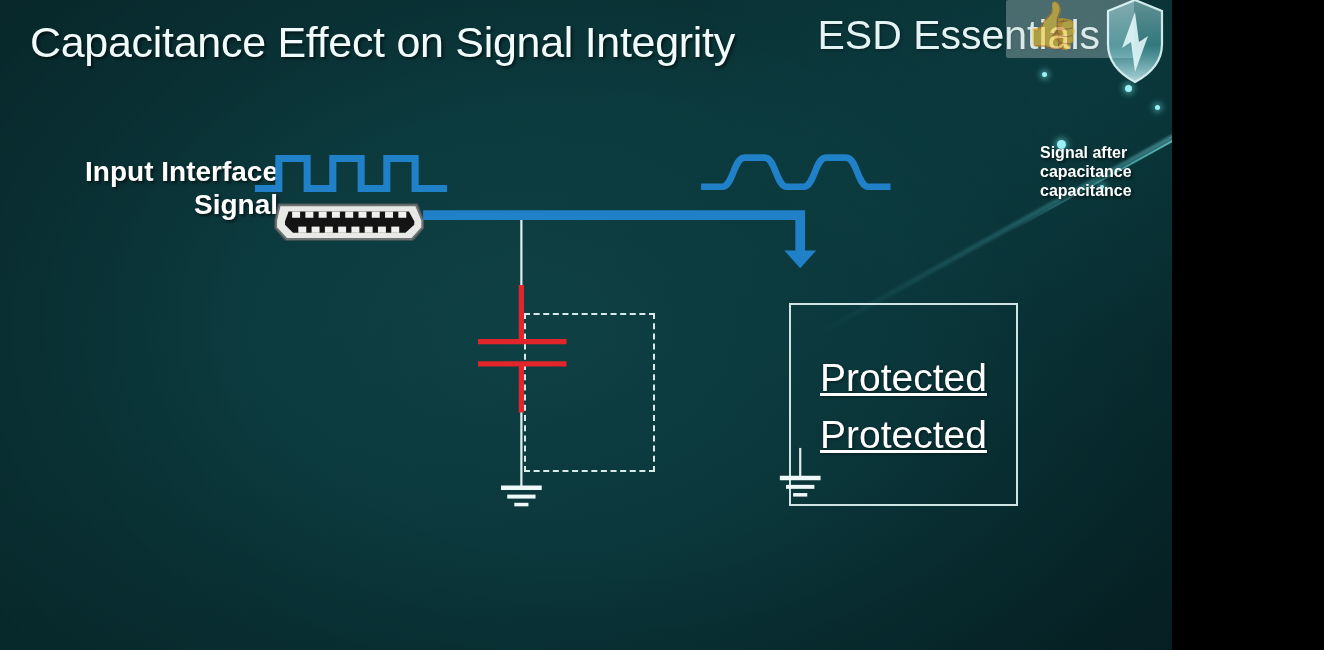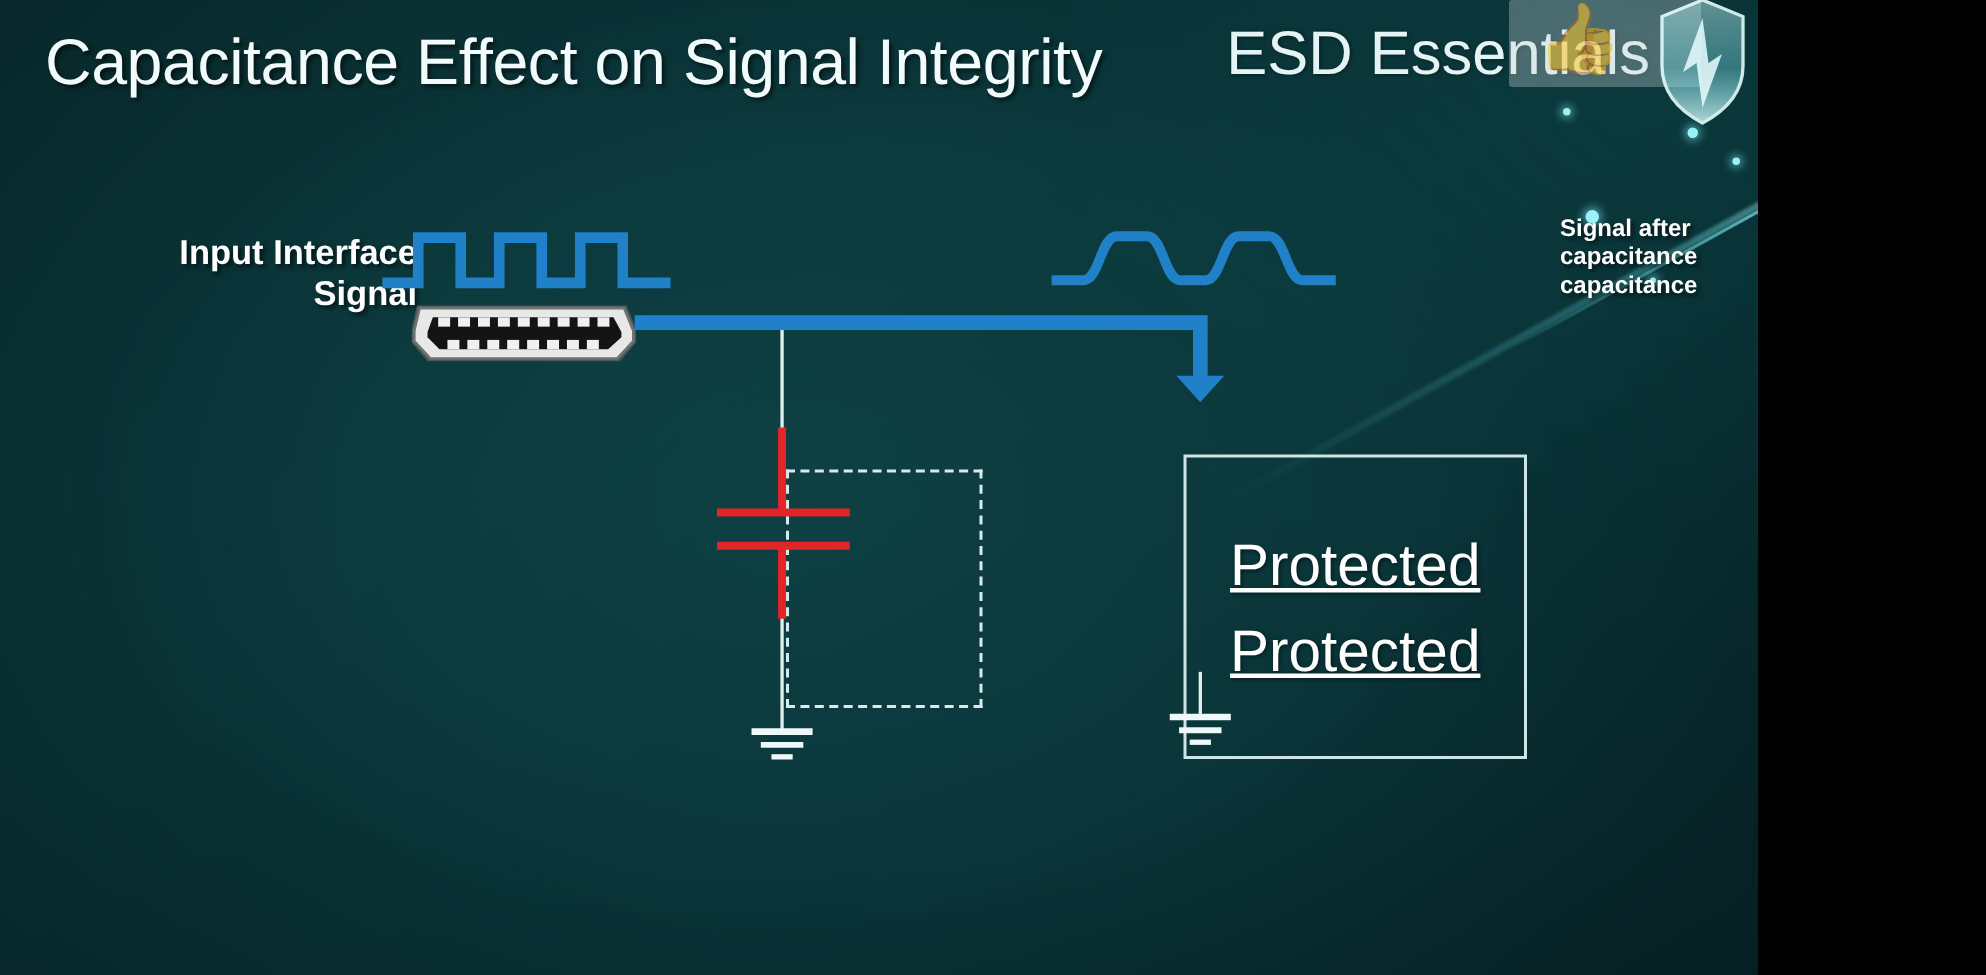--- a/index.html
+++ b/index.html
@@ -86,21 +86,21 @@
   .lbl {
     position: absolute;
     font-weight: bold;
     color: #ffffff;
     text-shadow: 2px 2px 3px rgba(0,0,0,0.6);
     line-height: 1.18;
   }
   .lbl-left {
     left: 0px; top: 155px; width: 278px;
     text-align: right;
-    font-size: 23px;
+    font-size: 28px;
   }
   .lbl-right {
     left: 1024px; top: 144px; width: 240px;
     text-align: left;
     font-size: 16px;
     margin-left: 16px;
   }
   .lbl-esd {
     position: absolute;
     left: 330px; top: 354px; width: 165px;

